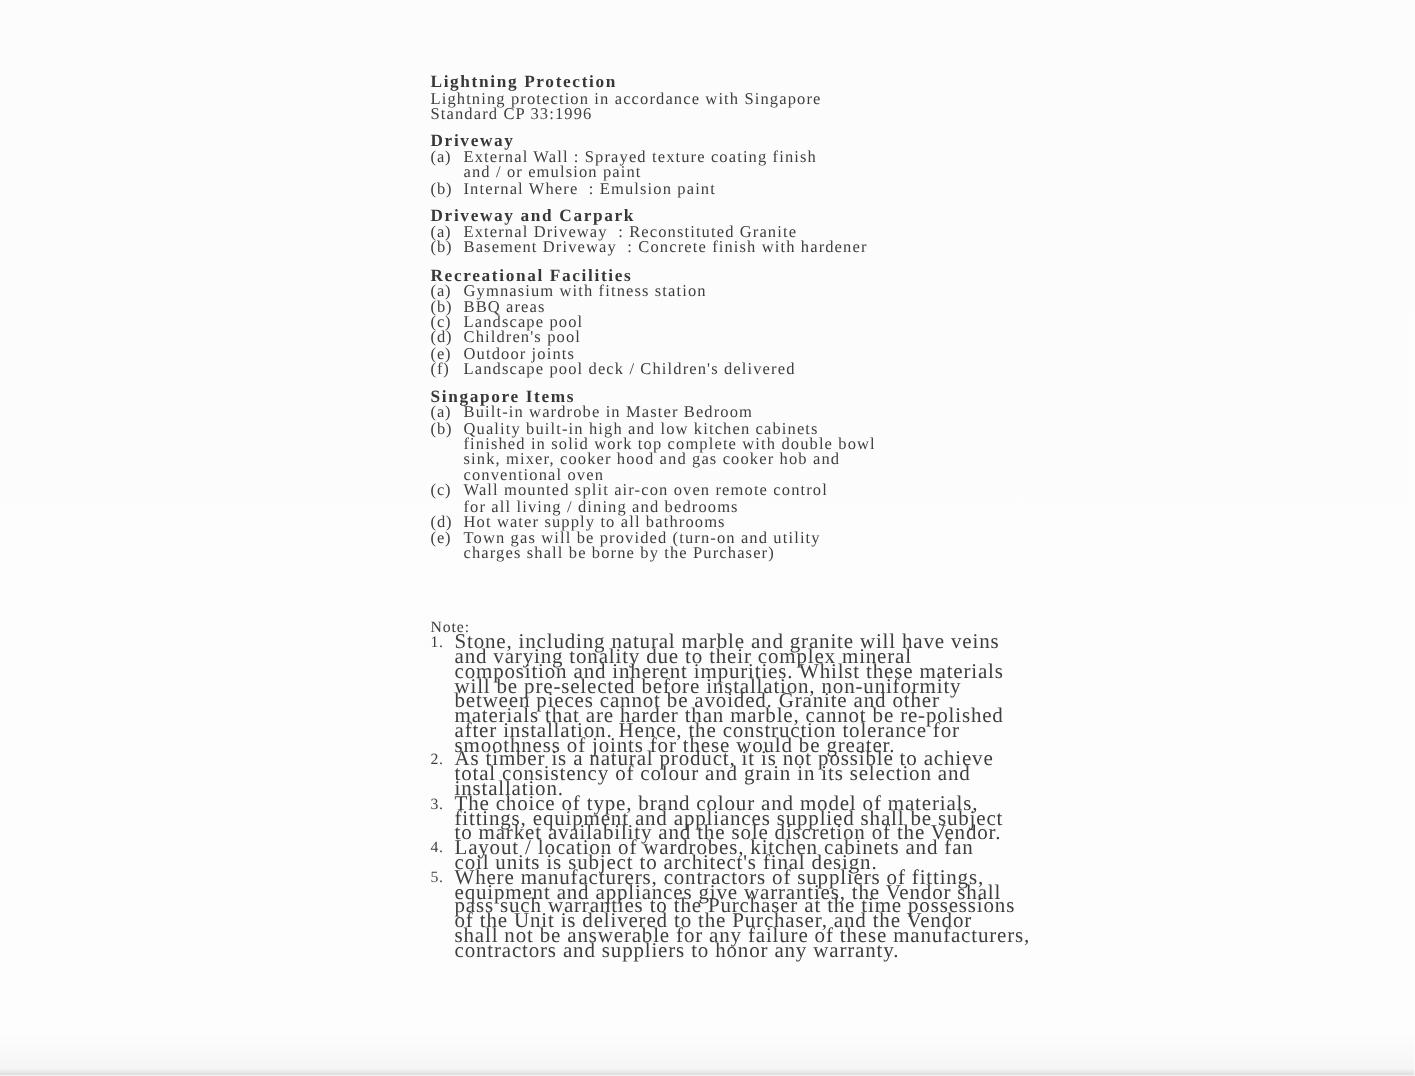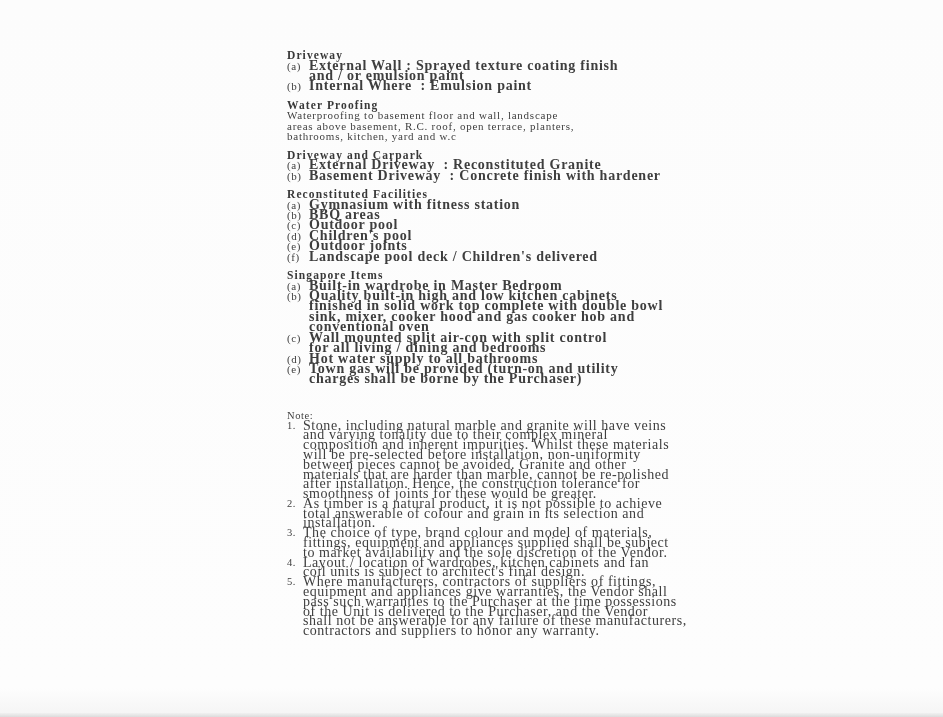--- a/index.html
+++ b/index.html
@@ -38,27 +38,26 @@
   }
   .item { display: flex; align-items: flex-start; }
   .item-label {
     flex: 0 0 22px;
     font-size: 11px;
     letter-spacing: 0.6px;
     line-height: 10.4px;
   }
   .item-text {
     flex: 1 1 auto;
-    font-size: 14px;
+    font-size: 11px;
     letter-spacing: 0.75px;
     line-height: 10.4px;
     white-space: pre-wrap;
-    font-weight: bold;
-  }
-  .note-block { margin-top: 26px; }
+  }
+  .note-block { margin-top: 40px; }
   .note-heading {
     margin: 0;
     font-size: 10.5px;
     letter-spacing: 0.6px;
     line-height: 9.8px;
     font-weight: normal;
   }
   .note-item { display: flex; align-items: flex-start; }
   .note-label {
     flex: 0 0 16px;
@@ -77,66 +76,65 @@
     position: absolute; left: 0; right: 0; bottom: 0; height: 4px;
     background: linear-gradient(180deg, #f1f1f1, #dcdcdc);
   }
 </style>
 </head>
 <body>
 
 <div class="scan-page">
   <div class="doc-column">
 
+    <section class="sec">
+      <h3 class="sec-heading">Lightning Protection</h3>
+      <p class="sec-paragraph">Lightning protection in accordance with Singapore
+Standard CP 33:1996</p>
+    </section>
 
     <section class="sec">
       <h3 class="sec-heading">Driveway</h3>
       <div class="item">
         <span class="item-label">(a)</span>
         <span class="item-text">External Wall : Sprayed texture coating finish
 and / or emulsion paint</span>
       </div>
       <div class="item">
         <span class="item-label">(b)</span>
         <span class="item-text">Internal Where  : Emulsion paint</span>
       </div>
     </section>
 
-    <section class="sec">
-      <h3 class="sec-heading">Water Proofing</h3>
-      <p class="sec-paragraph">Waterproofing to basement floor and wall, landscape
-areas above basement, R.C. roof, open terrace, planters,
-bathrooms, kitchen, yard and w.c</p>
-    </section>
 
     <section class="sec">
       <h3 class="sec-heading">Driveway and Carpark</h3>
       <div class="item">
         <span class="item-label">(a)</span>
         <span class="item-text">External Driveway  : Reconstituted Granite</span>
       </div>
       <div class="item">
         <span class="item-label">(b)</span>
         <span class="item-text">Basement Driveway  : Concrete finish with hardener</span>
       </div>
     </section>
 
     <section class="sec">
-      <h3 class="sec-heading">Reconstituted Facilities</h3>
+      <h3 class="sec-heading">Recreational Facilities</h3>
       <div class="item">
         <span class="item-label">(a)</span>
         <span class="item-text">Gymnasium with fitness station</span>
       </div>
       <div class="item">
         <span class="item-label">(b)</span>
         <span class="item-text">BBQ areas</span>
       </div>
       <div class="item">
         <span class="item-label">(c)</span>
-        <span class="item-text">Outdoor pool</span>
+        <span class="item-text">Landscape pool</span>
       </div>
       <div class="item">
         <span class="item-label">(d)</span>
         <span class="item-text">Children's pool</span>
       </div>
       <div class="item">
         <span class="item-label">(e)</span>
         <span class="item-text">Outdoor joints</span>
       </div>
       <div class="item">
@@ -153,21 +151,21 @@
       </div>
       <div class="item">
         <span class="item-label">(b)</span>
         <span class="item-text">Quality built-in high and low kitchen cabinets
 finished in solid work top complete with double bowl
 sink, mixer, cooker hood and gas cooker hob and
 conventional oven</span>
       </div>
       <div class="item">
         <span class="item-label">(c)</span>
-        <span class="item-text">Wall mounted split air-con with split control
+        <span class="item-text">Wall mounted split air-con oven remote control
 for all living / dining and bedrooms</span>
       </div>
       <div class="item">
         <span class="item-label">(d)</span>
         <span class="item-text">Hot water supply to all bathrooms</span>
       </div>
       <div class="item">
         <span class="item-label">(e)</span>
         <span class="item-text">Town gas will be provided (turn-on and utility
 charges shall be borne by the Purchaser)</span>
@@ -183,21 +181,21 @@
 composition and inherent impurities. Whilst these materials
 will be pre-selected before installation, non-uniformity
 between pieces cannot be avoided. Granite and other
 materials that are harder than marble, cannot be re-polished
 after installation. Hence, the construction tolerance for
 smoothness of joints for these would be greater.</span>
       </div>
       <div class="note-item">
         <span class="note-label">2.</span>
         <span class="note-text">As timber is a natural product, it is not possible to achieve
-total answerable of colour and grain in its selection and
+total consistency of colour and grain in its selection and
 installation.</span>
       </div>
       <div class="note-item">
         <span class="note-label">3.</span>
         <span class="note-text">The choice of type, brand colour and model of materials,
 fittings, equipment and appliances supplied shall be subject
 to market availability and the sole discretion of the Vendor.</span>
       </div>
       <div class="note-item">
         <span class="note-label">4.</span>

